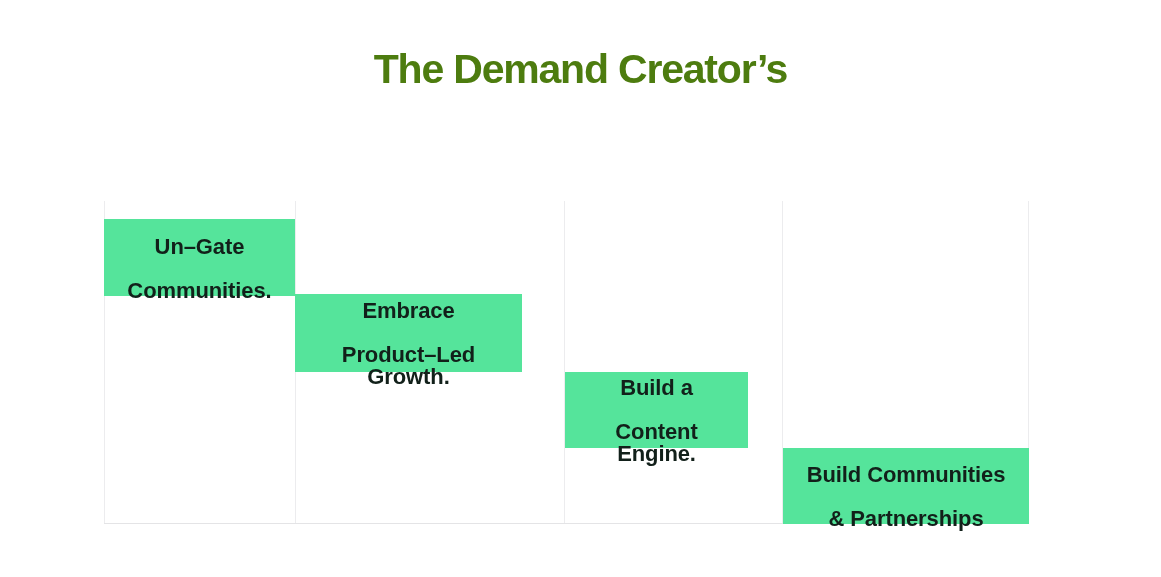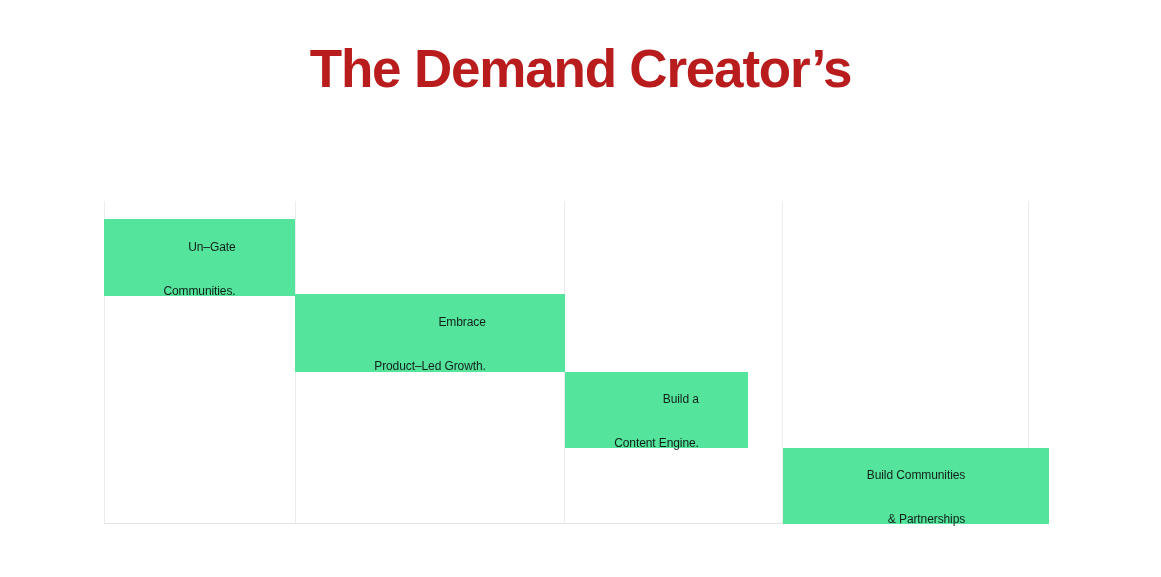--- a/index.html
+++ b/index.html
@@ -19,25 +19,25 @@
   
   #title-block {
     position: absolute;
     left: 0;
     top: 36px;
     width: 1161px;
     text-align: center;
   }
   .title-line {
     display: block;
-    font-size: 53px;
+    font-size: 41px;
     line-height: 66px;
     font-weight: 700;
     letter-spacing: -1.2px;
-    color: #b91c1c;
+    color: #4d7c0f;
     white-space: pre;
   }
 
   
   #staircase {
     position: absolute;
     left: 104px;
     top: 201px;
     width: 925px;   
     height: 323px;  
@@ -65,34 +65,34 @@
     position: absolute;
     background: #55e49b;
     display: flex;
     align-items: center;
     justify-content: center;
     box-sizing: border-box;
     padding: 2px 8px;
   }
   .step-label {
     display: block;
-    text-align: right;
-    font-size: 12px;
+    text-align: center;
+    font-size: 22px;
     line-height: 22px;
-    font-weight: 400;
+    font-weight: 700;
     letter-spacing: -0.1px;
     color: #12201a;
     white-space: pre-line;
   }
 
   
   #step-1 { left: 0px;   top: 18px;  width: 191px; height: 77px; }
-  #step-2 { left: 191px; top: 93px;  width: 270px; height: 78px; }
+  #step-2 { left: 191px; top: 93px;  width: 227px; height: 78px; }
   #step-3 { left: 461px; top: 171px; width: 183px; height: 76px; }
-  #step-4 { left: 679px; top: 247px; width: 266px; height: 76px; }
+  #step-4 { left: 679px; top: 247px; width: 246px; height: 76px; }
 
   #grid-line-1 { left: 0px; }
   #grid-line-2 { left: 191px; }
   #grid-line-3 { left: 460px; }
   #grid-line-4 { left: 678px; }
   #grid-line-5 { left: 924px; }
 </style>
 </head>
 <body>
 

